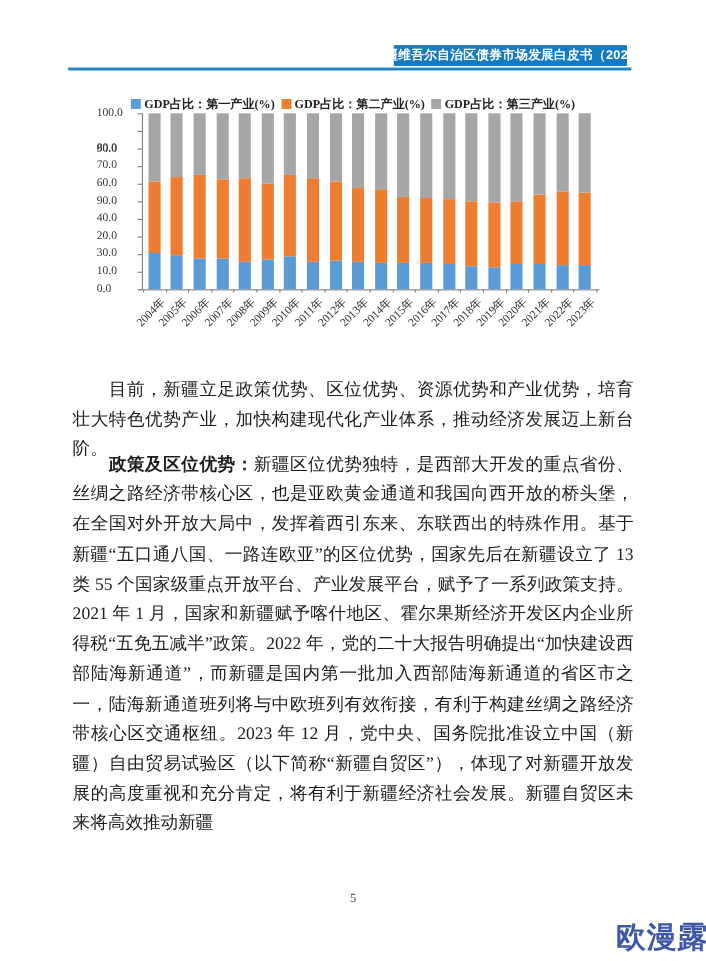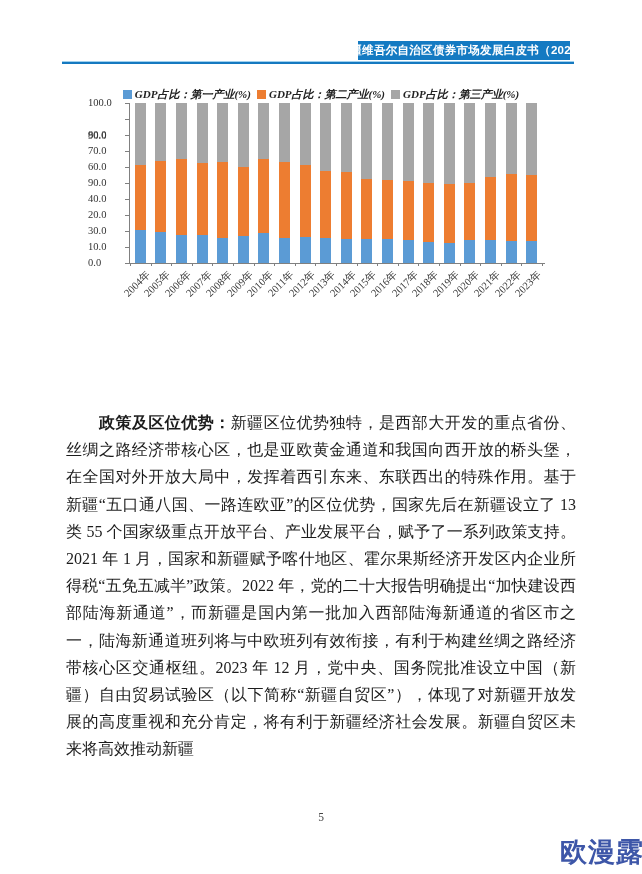--- a/index.html
+++ b/index.html
@@ -12,21 +12,21 @@
     position:absolute;left:358px;top:41px;width:212px;height:19px;
     display:flex;align-items:center;justify-content:center;
     font-family:"Liberation Sans","DejaVu Sans",sans-serif;
     font-size:11.5px;font-weight:600;color:#ffffff;letter-spacing:.3px;white-space:nowrap;
   }
   .header-rule{position:absolute;left:62px;top:61px;width:512px;height:2px;border-top:1px solid #9fd0ee;}
   
   .chart-layer{position:absolute;left:0;top:0;width:642px;height:874px;pointer-events:none;}
   .legend-row{
     position:absolute;left:0;top:87px;width:642px;display:flex;justify-content:center;
-    gap:6px;font-size:11px;font-weight:bold;color:#222;font-style:italic;
+    gap:6px;font-size:11px;font-weight:bold;color:#222;
   }
   .legend-item{display:flex;align-items:center;gap:3px;white-space:nowrap;}
   .legend-swatch{width:9px;height:9px;display:inline-block;}
   .y-label{position:absolute;width:34px;text-align:left;font-size:10.5px;color:#333;}
   .axis-line{position:absolute;background:#808080;}
   .tick{position:absolute;background:#808080;}
   .bar{position:absolute;}
   .seg{position:absolute;left:0;width:100%;}
   .x-label{
     position:absolute;font-size:10.5px;color:#333;white-space:nowrap;
@@ -233,19 +233,20 @@
       <div class="x-label" style="right: 127.9px; top: 268px;">2022年</div>
       <div class="bar" style="left: 526.2px; top: 103px; width: 11px; height: 160px;">
         <div class="seg" style="bottom: 0px; height: 22.08px; background: rgb(91, 155, 213);"></div>
         <div class="seg" style="bottom: 22.08px; height: 65.44px; background: rgb(237, 125, 49);"></div>
         <div class="seg" style="bottom: 87.52px; height: 72.48px; background: rgb(166, 166, 166);"></div>
       </div>
       <div class="x-label" style="right: 107.3px; top: 268px;">2023年</div>
     </div>
 
 
+  <p class="para" id="para1"><span>目前，新疆立足政策优势、区位优势、资源优势和产业优势，培育壮大特色优势产业，加快构建现代化产业体系，推动经济发展迈上新台阶。</span></p>
 
   <p class="para" id="para2"><b>政策及区位优势：</b><span>新疆区位优势独特，是西部大开发的重点省份、丝绸之路经济带核心区，也是亚欧黄金通道和我国向西开放的桥头堡，在全国对外开放大局中，发挥着西引东来、东联西出的特殊作用。基于新疆“五口通八国、一路连欧亚”的区位优势，国家先后在新疆设立了 13 类 55 个国家级重点开放平台、产业发展平台，赋予了一系列政策支持。2021 年 1 月，国家和新疆赋予喀什地区、霍尔果斯经济开发区内企业所得税“五免五减半”政策。2022 年，党的二十大报告明确提出“加快建设西部陆海新通道”，而新疆是国内第一批加入西部陆海新通道的省区市之一，陆海新通道班列将与中欧班列有效衔接，有利于构建丝绸之路经济带核心区交通枢纽。2023 年 12 月，党中央、国务院批准设立中国（新疆）自由贸易试验区（以下简称“新疆自贸区”），体现了对新疆开放发展的高度重视和充分肯定，将有利于新疆经济社会发展。新疆自贸区未来将高效推动新疆</span></p>
 
   <div class="page-number">5</div>
 
   <div class="watermark">欧漫露</div>
 </div>
 
 </body></html>

